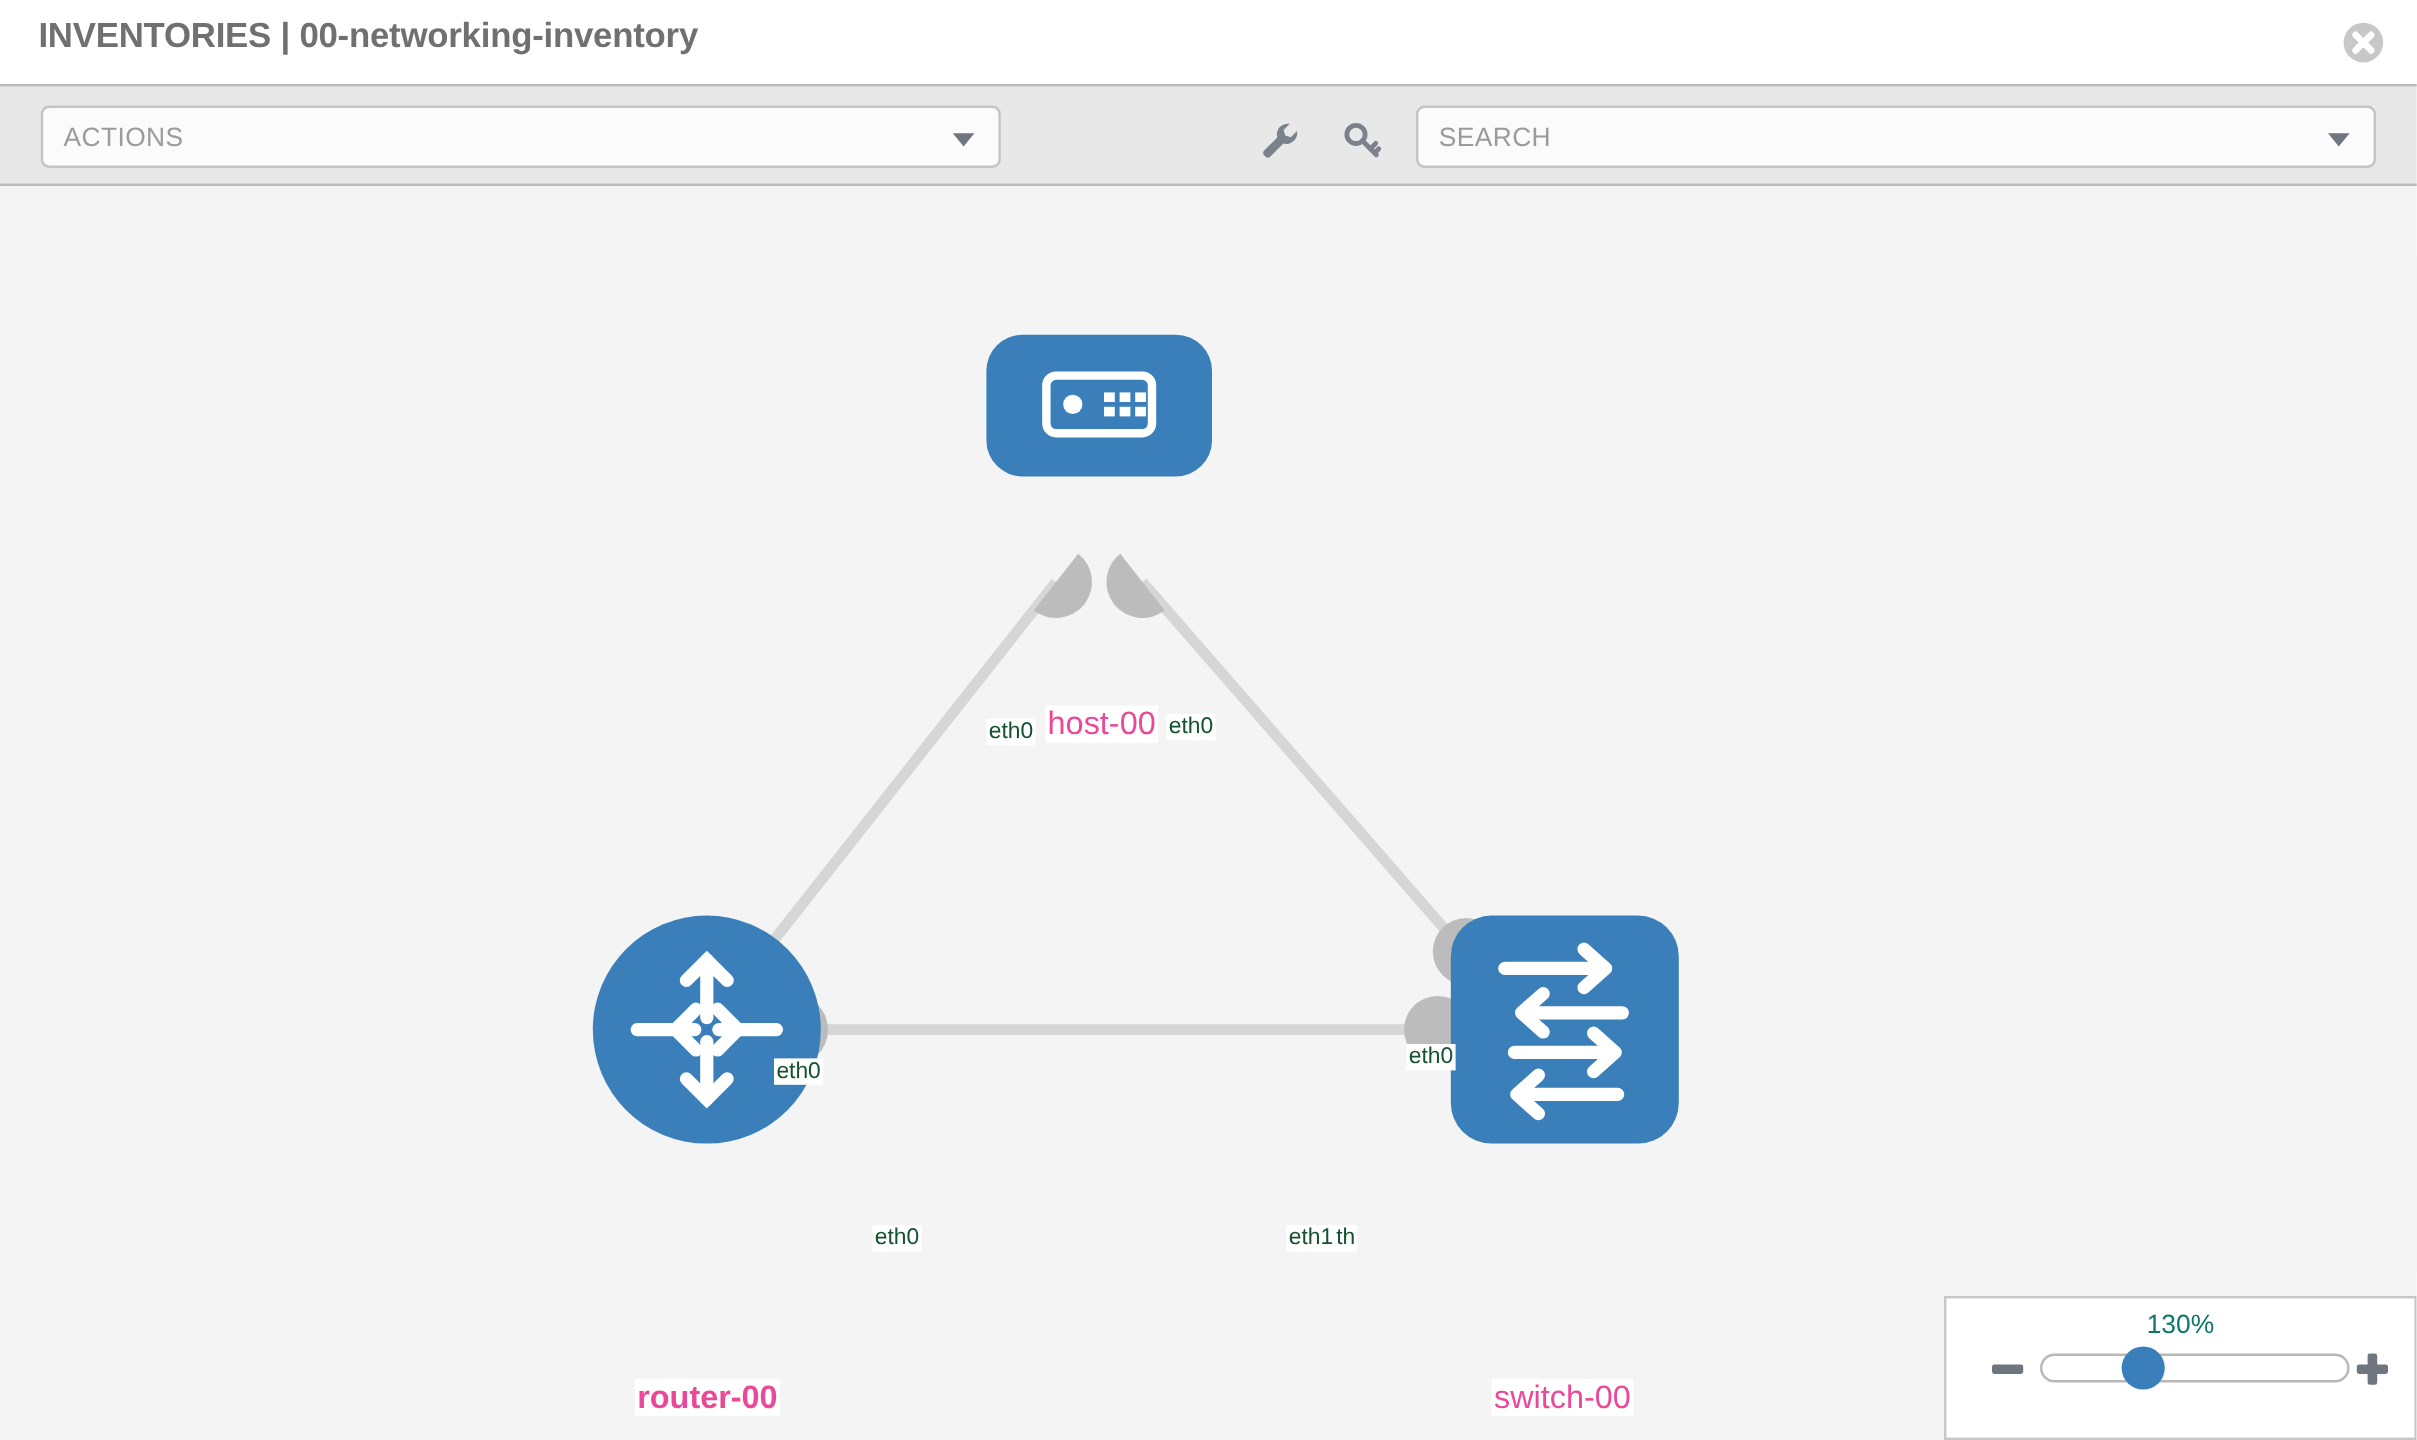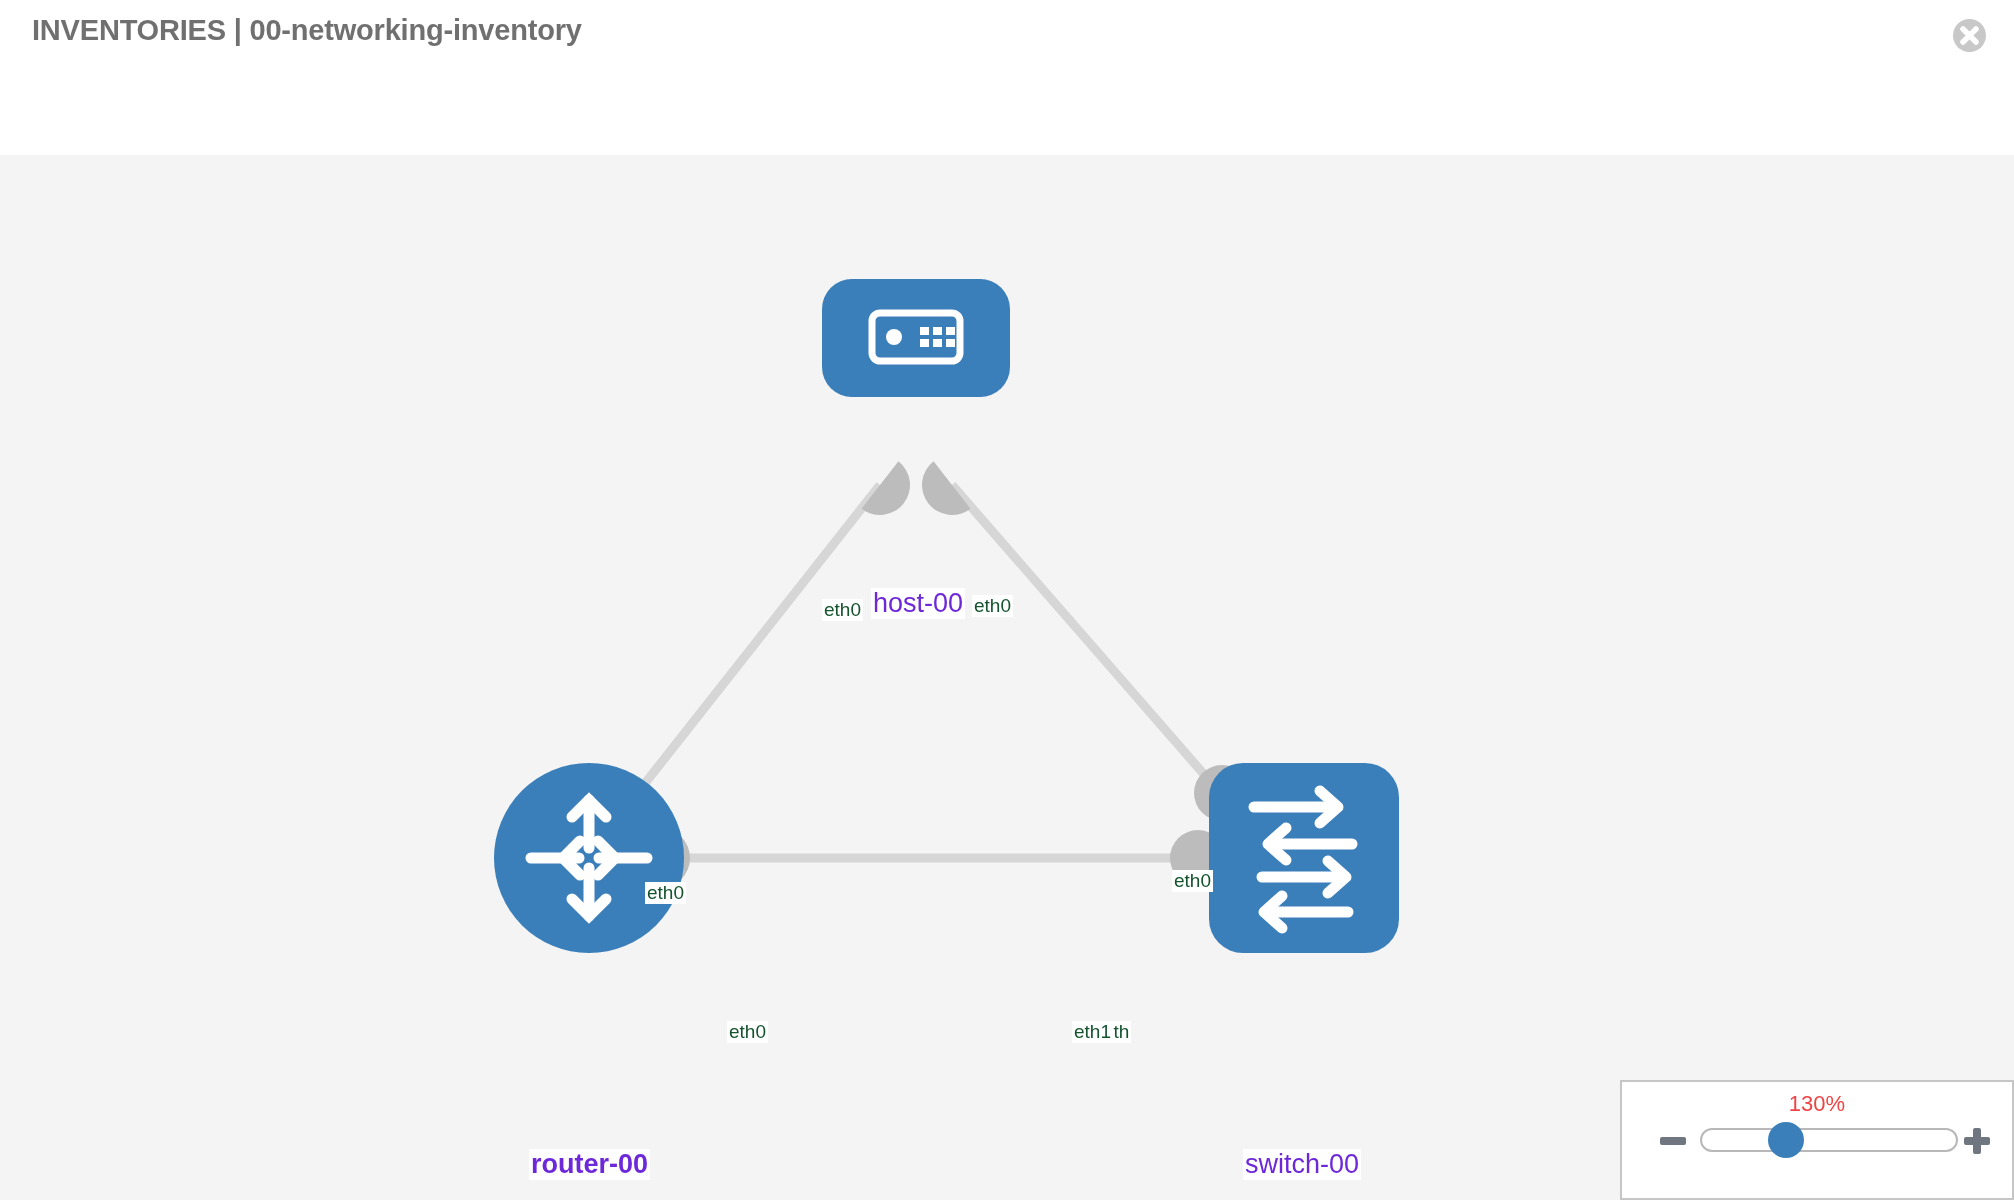--- a/index.html
+++ b/index.html
@@ -119,21 +119,21 @@
   .graph-svg {
     position: absolute;
     left: 0; top: 0;
     width: 2014px;
     height: 1045px;
   }
 
   .node-label {
     position: absolute;
     font-size: 27px;
-    color: #6d28d9;
+    color: #ec4899;
     background: #ffffff;
     white-space: nowrap;
     padding: 0 2px;
   }
   .iface-label {
     position: absolute;
     font-size: 19px;
     color: #14532d;
     background: #ffffff;
     white-space: nowrap;
@@ -147,21 +147,21 @@
     width: 394px; height: 120px;
     background: #ffffff;
     border: 2px solid #c6c6c6;
   }
   .zoom-value {
     position: absolute;
     top: 9px; left: 0;
     width: 100%;
     text-align: center;
     font-size: 22px;
-    color: #ef4444;
+    color: #0f766e;
   }
   .zoom-minus, .zoom-plus {
     position: absolute;
     top: 44px;
     cursor: pointer;
   }
   .zoom-minus { left: 36px; }
   .zoom-plus  { left: 340px; }
   .zoom-minus svg, .zoom-plus svg { display:block; }
 
@@ -190,20 +190,47 @@
 
   <div class="header">
     <div class="page-title">INVENTORIES | 00-networking-inventory</div>
     <div class="close-btn">
       <svg viewBox="0 0 33 33" aria-hidden="true">
         <path d="M10 10 L23 23 M23 10 L10 23" stroke="#ffffff" stroke-width="5.5" stroke-linecap="round"></path>
       </svg>
     </div>
   </div>
 
+  <div class="toolbar">
+
+    <div class="actions-select">
+      <span class="label">ACTIONS</span>
+      <span class="caret"></span>
+    </div>
+
+    <div class="tool-icon" id="wrench-icon">
+      <svg viewBox="0 0 34 34" aria-hidden="true">
+        <path d="M24.8 3.2a9 9 0 0 0-10.4 11.3L3.6 25.3a3 3 0 0 0 0 4.2l0.9 0.9a3 3 0 0 0 4.2 0L19.5 19.6A9 9 0 0 0 30.8 9.2l-5.1 5.1-4.7-1.3-1.3-4.7z" fill="#7b828c"></path>
+      </svg>
+    </div>
+
+    <div class="tool-icon" id="key-icon">
+      <svg viewBox="0 0 34 34" aria-hidden="true">
+        <circle cx="12" cy="12" r="7.6" fill="none" stroke="#7b828c" stroke-width="4"></circle>
+        <path d="M17.3 17.3 L29 29" stroke="#7b828c" stroke-width="4" stroke-linecap="round"></path>
+        <path d="M24 24 L28.5 19.5" stroke="#7b828c" stroke-width="4" stroke-linecap="round"></path>
+        <path d="M27.5 27.5 L31 24" stroke="#7b828c" stroke-width="4" stroke-linecap="round"></path>
+      </svg>
+    </div>
+
+    <div class="search-select">
+      <span class="label">SEARCH</span>
+      <span class="caret"></span>
+    </div>
+  </div>
 
   <div class="canvas">
 
     <svg class="graph-svg" viewBox="0 0 2014 1045">
 
       <g>
         <line x1="880" y1="330" x2="620" y2="660" stroke="#d6d6d6" stroke-width="9"></line>
         <line x1="952" y1="330" x2="1222" y2="640" stroke="#d6d6d6" stroke-width="9"></line>
         <line x1="660" y1="703" x2="1218" y2="703" stroke="#d6d6d6" stroke-width="9"></line>
       </g>

